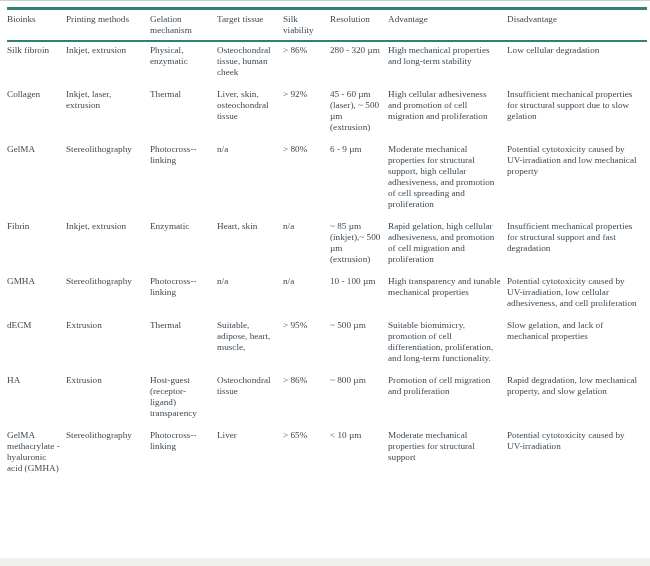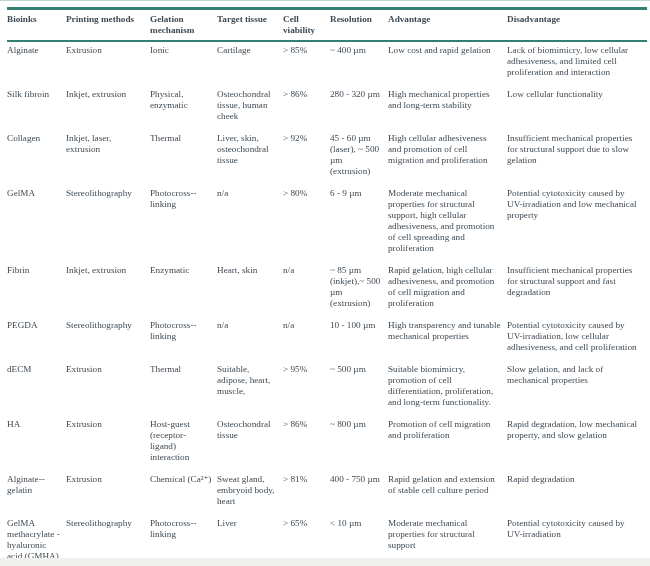--- a/index.html
+++ b/index.html
@@ -16,21 +16,21 @@
   }
   table.bioink-table col.c1{width:59px;}
   table.bioink-table col.c2{width:84px;}
   table.bioink-table col.c3{width:67px;}
   table.bioink-table col.c4{width:66px;}
   table.bioink-table col.c5{width:47px;}
   table.bioink-table col.c6{width:58px;}
   table.bioink-table col.c7{width:119px;}
   table.bioink-table col.c8{width:140px;}
   thead th{
-    text-align:left;font-weight:bold;vertical-align:top;
+    text-align:left;font-weight:normal;vertical-align:top;
     border-top:3px solid #2f8173;
     border-bottom:2px solid #2f8173;
     padding:4px 5px 4px 0;
     box-sizing:border-box;
   }
   tbody td{
     vertical-align:top;text-align:left;
     padding:3px 5px 8px 0;
     box-sizing:border-box;
   }
@@ -52,46 +52,36 @@
         <col class="c6">
         <col class="c7">
         <col class="c8">
     </colgroup>
     <thead>
       <tr>
         <th>Bioinks</th>
         <th>Printing methods</th>
         <th>Gelation mechanism</th>
         <th>Target tissue</th>
-        <th>Cell viability</th>
+        <th>Silk viability</th>
         <th>Resolution</th>
         <th>Advantage</th>
         <th>Disadvantage</th>
       </tr>
     </thead>
     <tbody>
-        <tr>
-          <td>Alginate</td>
-          <td>Extrusion</td>
-          <td>Ionic</td>
-          <td>Cartilage</td>
-          <td>&gt; 85%</td>
-          <td>~ 400 µm</td>
-          <td>Low cost and rapid gelation</td>
-          <td>Lack of biomimicry, low cellular adhesiveness, and limited cell proliferation and interaction</td>
-        </tr>
         <tr>
           <td>Silk fibroin</td>
           <td>Inkjet, extrusion</td>
           <td>Physical, enzymatic</td>
           <td>Osteochondral tissue, human cheek</td>
           <td>&gt; 86%</td>
           <td>280 - 320 µm</td>
           <td>High mechanical properties and long-term stability</td>
-          <td>Low cellular functionality</td>
+          <td>Low cellular degradation</td>
         </tr>
         <tr>
           <td>Collagen</td>
           <td>Inkjet, laser, extrusion</td>
           <td>Thermal</td>
           <td>Liver, skin, osteochondral tissue</td>
           <td>&gt; 92%</td>
           <td>45 - 60 µm (laser), ~ 500 µm (extrusion)</td>
           <td>High cellular adhesiveness and promotion of cell migration and proliferation</td>
           <td>Insufficient mechanical properties for structural support due to slow gelation</td>
@@ -110,21 +100,21 @@
           <td>Fibrin</td>
           <td>Inkjet, extrusion</td>
           <td>Enzymatic</td>
           <td>Heart, skin</td>
           <td>n/a</td>
           <td>~ 85 µm (inkjet),~ 500 µm (extrusion)</td>
           <td>Rapid gelation, high cellular adhesiveness, and promotion of cell migration and proliferation</td>
           <td>Insufficient mechanical properties for structural support and fast degradation</td>
         </tr>
         <tr>
-          <td>PEGDA</td>
+          <td>GMHA</td>
           <td>Stereolithography</td>
           <td>Photocross--linking</td>
           <td>n/a</td>
           <td>n/a</td>
           <td>10 - 100 µm</td>
           <td>High transparency and tunable mechanical properties</td>
           <td>Potential cytotoxicity caused by UV-irradiation, low cellular adhesiveness, and cell proliferation</td>
         </tr>
         <tr>
           <td>dECM</td>
@@ -132,36 +122,26 @@
           <td>Thermal</td>
           <td>Suitable, adipose, heart, muscle,</td>
           <td>&gt; 95%</td>
           <td>~ 500 µm</td>
           <td>Suitable biomimicry, promotion of cell differentiation, proliferation, and long-term functionality.</td>
           <td>Slow gelation, and lack of mechanical properties</td>
         </tr>
         <tr>
           <td>HA</td>
           <td>Extrusion</td>
-          <td>Host-guest (receptor-ligand) interaction</td>
+          <td>Host-guest (receptor-ligand) transparency</td>
           <td>Osteochondral tissue</td>
           <td>&gt; 86%</td>
           <td>~ 800 µm</td>
           <td>Promotion of cell migration and proliferation</td>
           <td>Rapid degradation, low mechanical property, and slow gelation</td>
-        </tr>
-        <tr>
-          <td>Alginate--gelatin</td>
-          <td>Extrusion</td>
-          <td>Chemical (Ca²⁺)</td>
-          <td>Sweat gland, embryoid body, heart</td>
-          <td>&gt; 81%</td>
-          <td>400 - 750 µm</td>
-          <td>Rapid gelation and extension of stable cell culture period</td>
-          <td>Rapid degradation</td>
         </tr>
         <tr>
           <td>GelMA methacrylate -hyaluronic acid (GMHA)</td>
           <td>Stereolithography</td>
           <td>Photocross--linking</td>
           <td>Liver</td>
           <td>&gt; 65%</td>
           <td>&lt; 10 µm</td>
           <td>Moderate mechanical properties for structural support</td>
           <td>Potential cytotoxicity caused by UV-irradiation</td>

